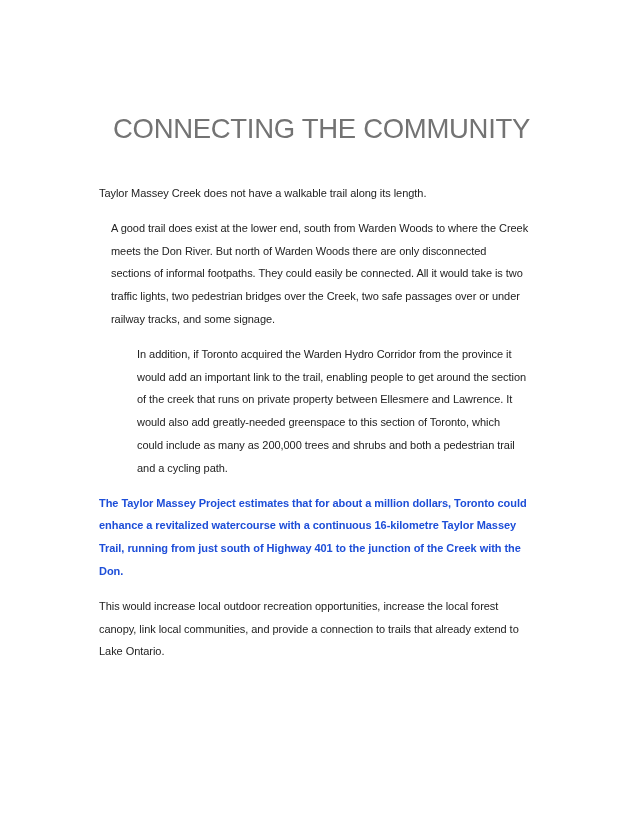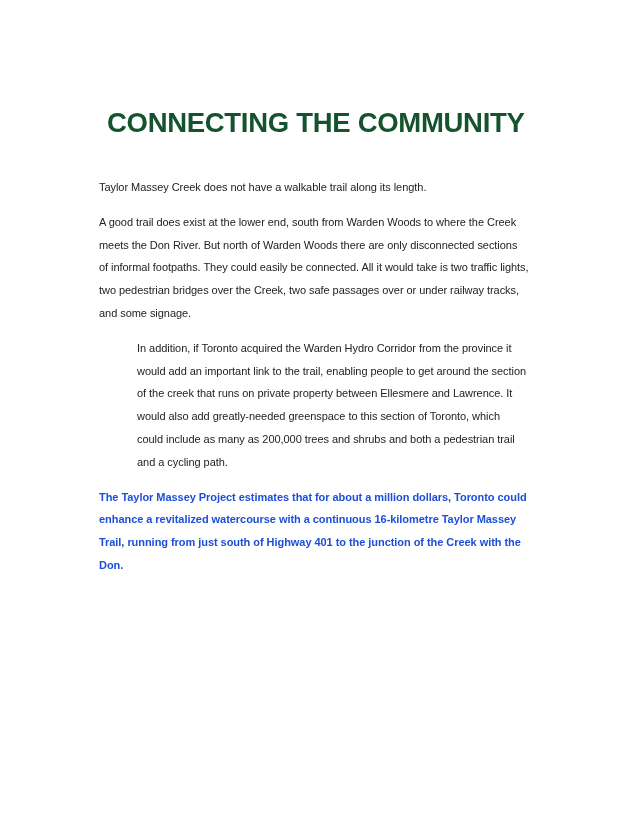--- a/index.html
+++ b/index.html
@@ -15,44 +15,45 @@
       font-family: "Liberation Sans", "DejaVu Sans", sans-serif;
       color: #1a1a1a;
     }
     .page {
       position: absolute;
       left: 99px;
       top: 96px;
       width: 430px;
     }
     h1 {
-      margin: 8px;
+      margin: 14px;
       font-family: "Liberation Sans", sans-serif;
-      font-weight: bold;
+      font-weight: normal;
       font-size: 27.5px;
       letter-spacing: -0.3px;
-      color: #14532d;
+      color: #737373;
       line-height: 38px;
       white-space: nowrap;
     }
     .para {
       margin: 0;
       font-size: 11px;
       line-height: 22.8px;
       color: #222222;
       letter-spacing: -0.05px;
     }
     .p1 { margin-top: 34px; }
-    .p2 { margin-top: 12px; }
+    .p2 { margin-top: 12px; margin-left: 12px; }
     .p3 { margin-top: 12px; margin-left: 38px; }
     .p4 { margin-top: 12px; font-weight: bold; color: #1d4ed8; }
     .p5 { margin-top: 12px; }
   </style>
 </head>
 <body>
 
 <div class="page">
   <h1>CONNECTING THE COMMUNITY</h1>
   <p class="para p1">Taylor Massey Creek does not have a walkable trail along its length.</p>
   <p class="para p2">A good trail does exist at the lower end, south from Warden Woods to where the Creek meets the Don River. But north of Warden Woods there are only disconnected sections of informal footpaths.  They could easily be connected. All it would take is two traffic lights, two pedestrian bridges over the Creek, two safe passages over or under railway tracks, and some signage.</p>
   <p class="para p3">In addition, if Toronto acquired the Warden Hydro Corridor from the province it would add an important link to the trail, enabling people to get around the section of the creek that runs on private property between Ellesmere and Lawrence.  It would also add greatly-needed greenspace to this section of Toronto, which could include as many as 200,000 trees and shrubs and both a pedestrian trail and a cycling path.</p>
   <p class="para p4">The Taylor Massey Project estimates that for about a million dollars, Toronto could enhance a revitalized watercourse with a continuous 16-kilometre Taylor Massey Trail, running from just south of Highway 401 to the junction of the Creek with the Don.</p>
+  <p class="para p5">This would increase local outdoor recreation opportunities, increase the local forest canopy, link local communities, and provide a connection to trails that already extend to Lake Ontario.</p>
 </div>
 
 </body></html>

